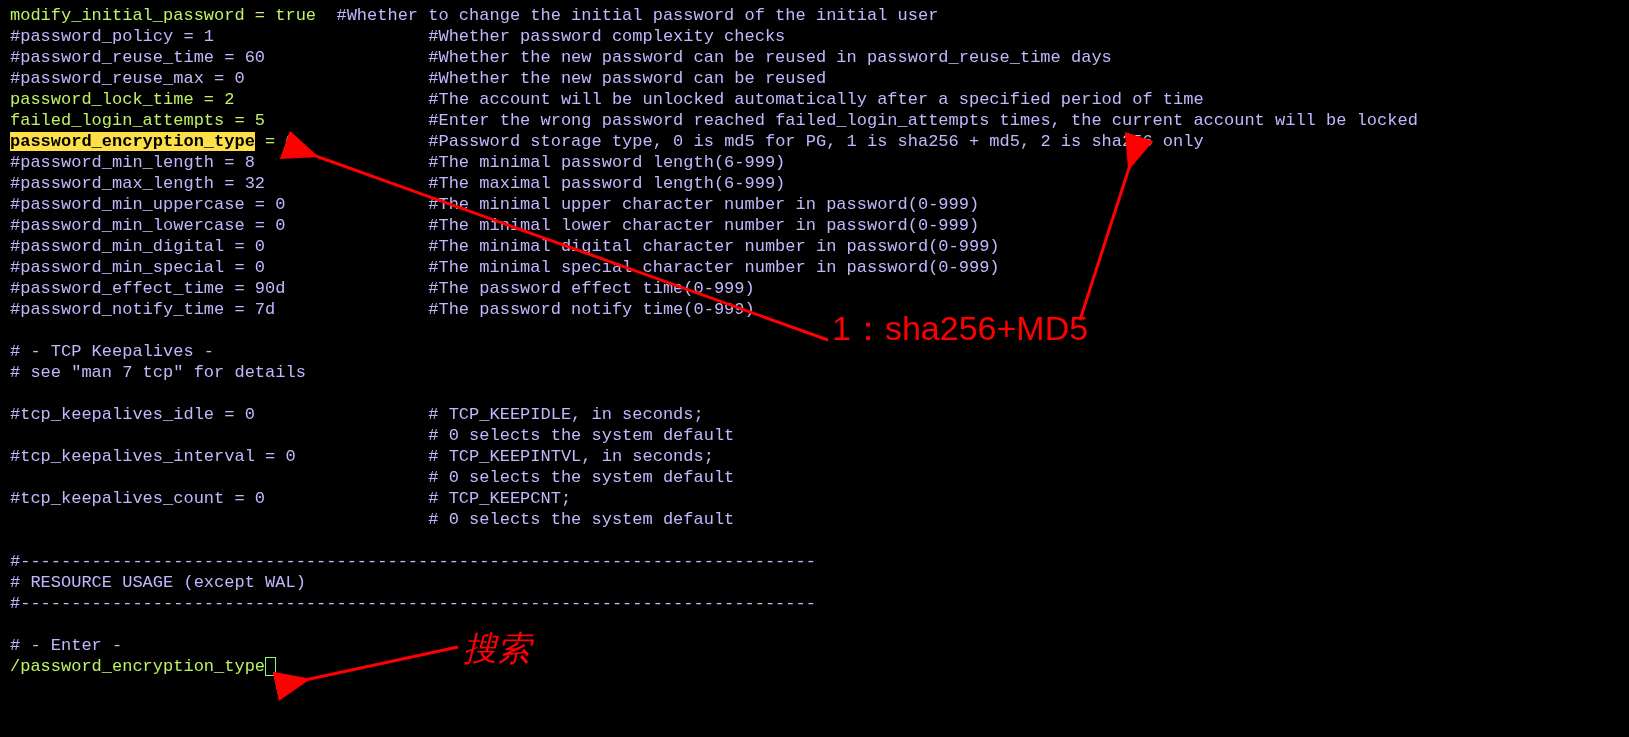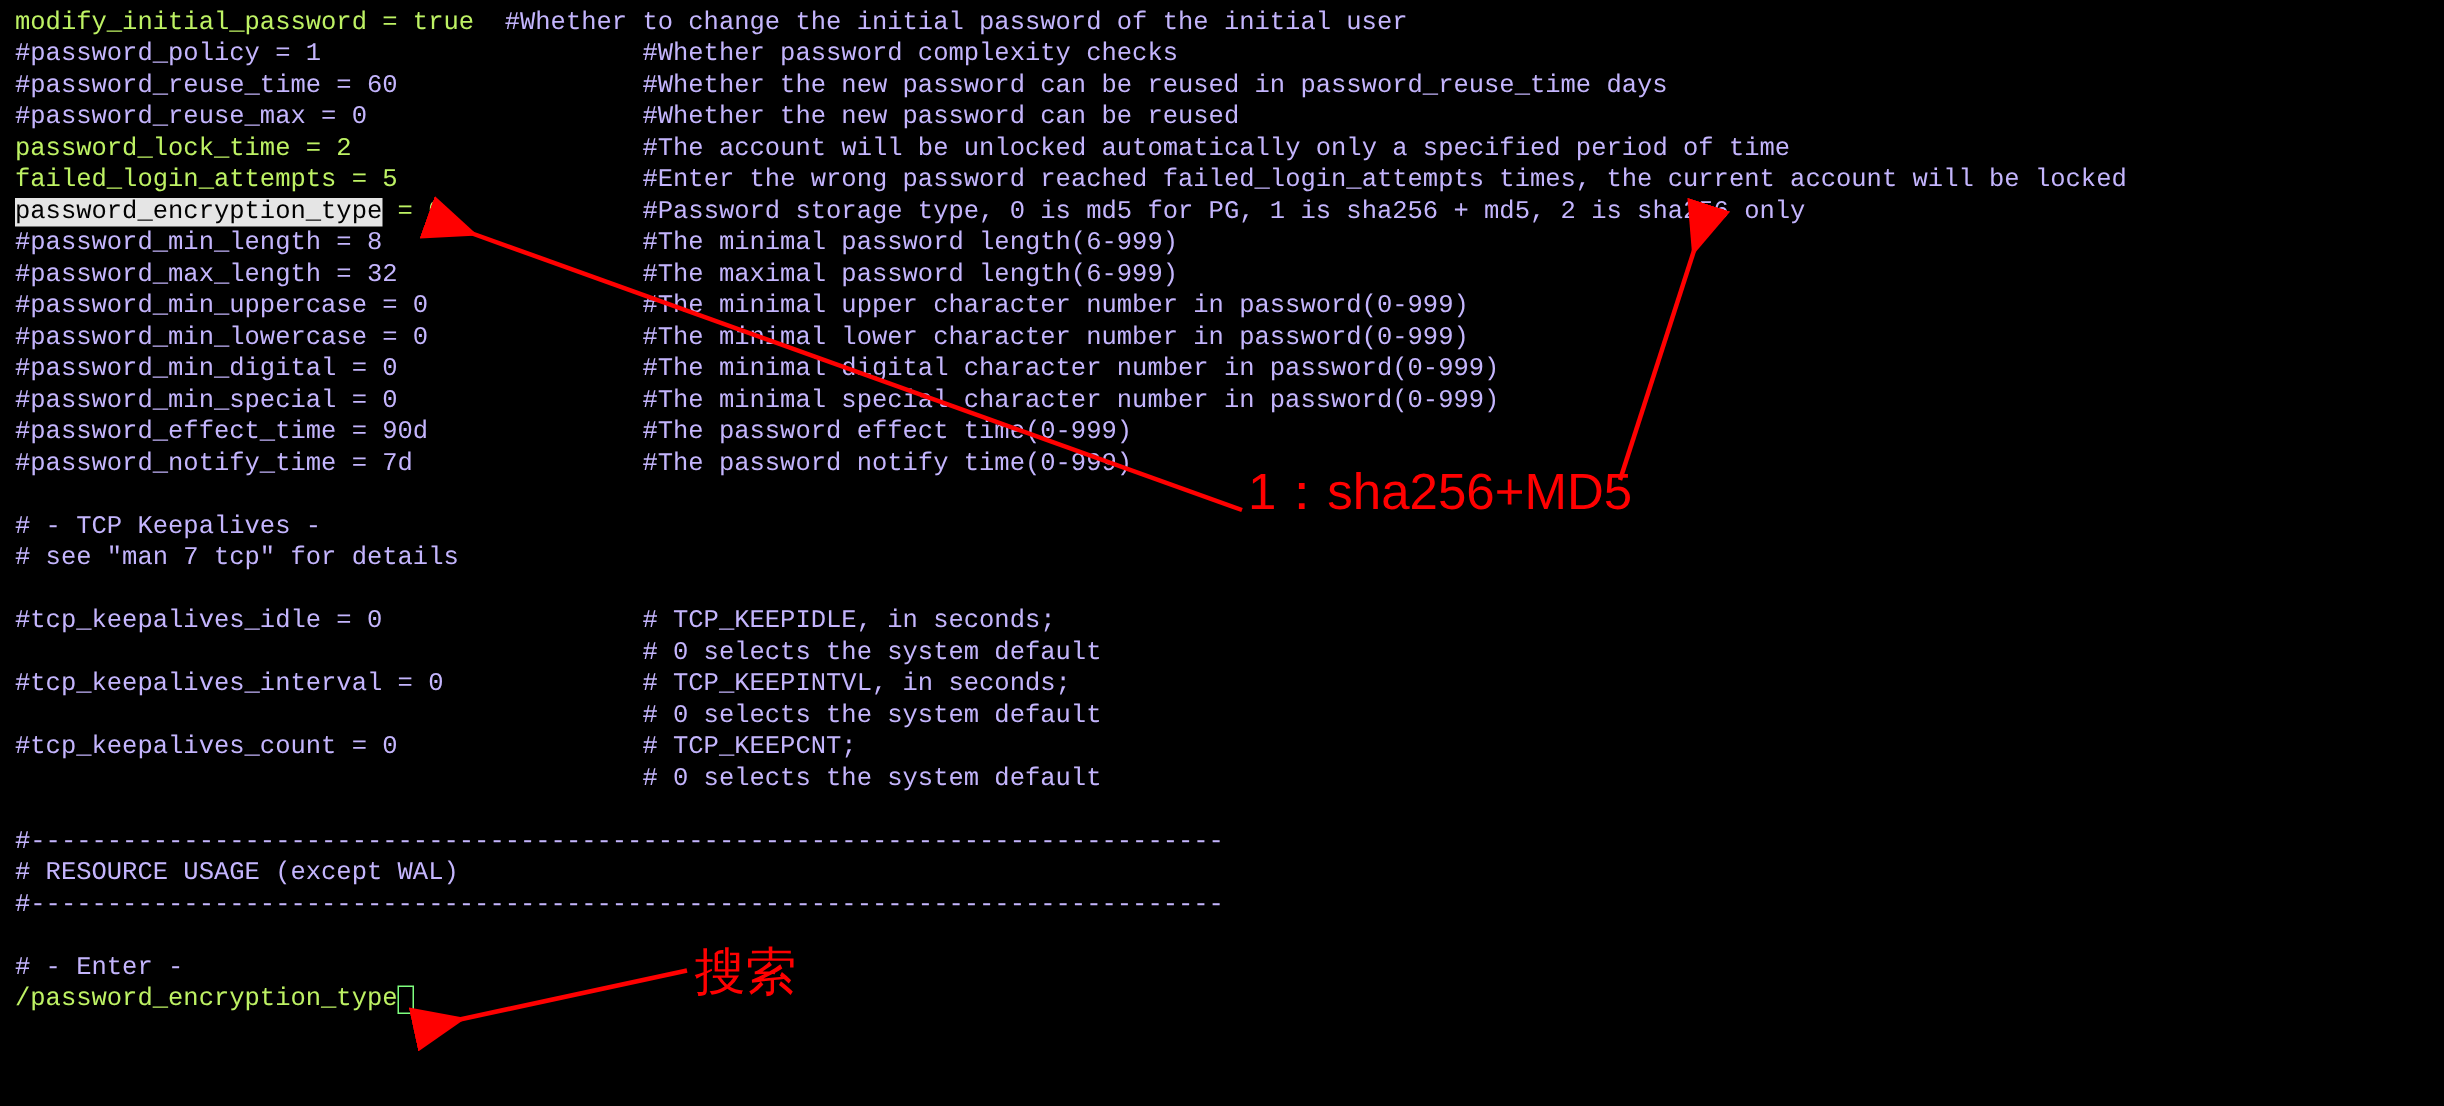--- a/index.html
+++ b/index.html
@@ -15,21 +15,21 @@
   pre.code{
     margin:0;
     padding:5px 10px;
     white-space:pre;
     font-family:inherit;
     font-size:inherit;
     line-height:inherit;
   }
   .w{color:#bef264;}
   .b{color:#c4b5fd;}
-  .hl{background:#e5e5e5;color:#000;font-weight:normal;}
+  .hl{background:#fde047;color:#000;font-weight:bold;}
   .cursor{
     display:inline-block;
     width:11px;height:19px;
     border:1px solid #7fff7f;
     box-sizing:border-box;
     vertical-align:text-bottom;
   }
   .annotation{
     position:absolute;
     font-family:"Microsoft YaHei","SimHei",Arial,sans-serif;
@@ -46,21 +46,21 @@
     pointer-events:none;
   }
 </style>
 </head>
 <body>
 
 <pre class="code" id="code-area"><span class="w">modify_initial_password = true  </span><span class="b">#Whether to change the initial password of the initial user</span>
 <span class="b">#password_policy = 1                     #Whether password complexity checks</span>
 <span class="b">#password_reuse_time = 60                #Whether the new password can be reused in password_reuse_time days</span>
 <span class="b">#password_reuse_max = 0                  #Whether the new password can be reused</span>
-<span class="w">password_lock_time = 2                   </span><span class="b">#The account will be unlocked automatically only a specified period of time</span>
+<span class="w">password_lock_time = 2                   </span><span class="b">#The account will be unlocked automatically after a specified period of time</span>
 <span class="w">failed_login_attempts = 5                </span><span class="b">#Enter the wrong password reached failed_login_attempts times, the current account will be locked</span>
 <span class="hl">password_encryption_type</span><span class="w"> = 0             </span><span class="b">#Password storage type, 0 is md5 for PG, 1 is sha256 + md5, 2 is sha256 only</span>
 <span class="b">#password_min_length = 8                 #The minimal password length(6-999)</span>
 <span class="b">#password_max_length = 32                #The maximal password length(6-999)</span>
 <span class="b">#password_min_uppercase = 0              #The minimal upper character number in password(0-999)</span>
 <span class="b">#password_min_lowercase = 0              #The minimal lower character number in password(0-999)</span>
 <span class="b">#password_min_digital = 0                #The minimal digital character number in password(0-999)</span>
 <span class="b">#password_min_special = 0                #The minimal special character number in password(0-999)</span>
 <span class="b">#password_effect_time = 90d              #The password effect time(0-999)</span>
 <span class="b">#password_notify_time = 7d               #The password notify time(0-999)</span>
@@ -93,13 +93,13 @@
       <line x1="828" y1="340" x2="313" y2="155" marker-end="url(#arrowhead)"></line>
       <line x1="1080" y1="320" x2="1130" y2="165" marker-end="url(#arrowhead)"></line>
       <line x1="458" y1="647" x2="305" y2="680" marker-end="url(#arrowhead)"></line>
     </g>
 </svg>
 
 <div class="annotation" style="left:832px;top:305px;">
   <div>1：sha256+MD5</div>
 </div>
 
-<div class="annotation" style="left:463px;top:625px;">搜索</div>
+<div class="annotation" style="left:463px;top:625px;font-style:italic;">搜索</div>
 
 </body></html>

